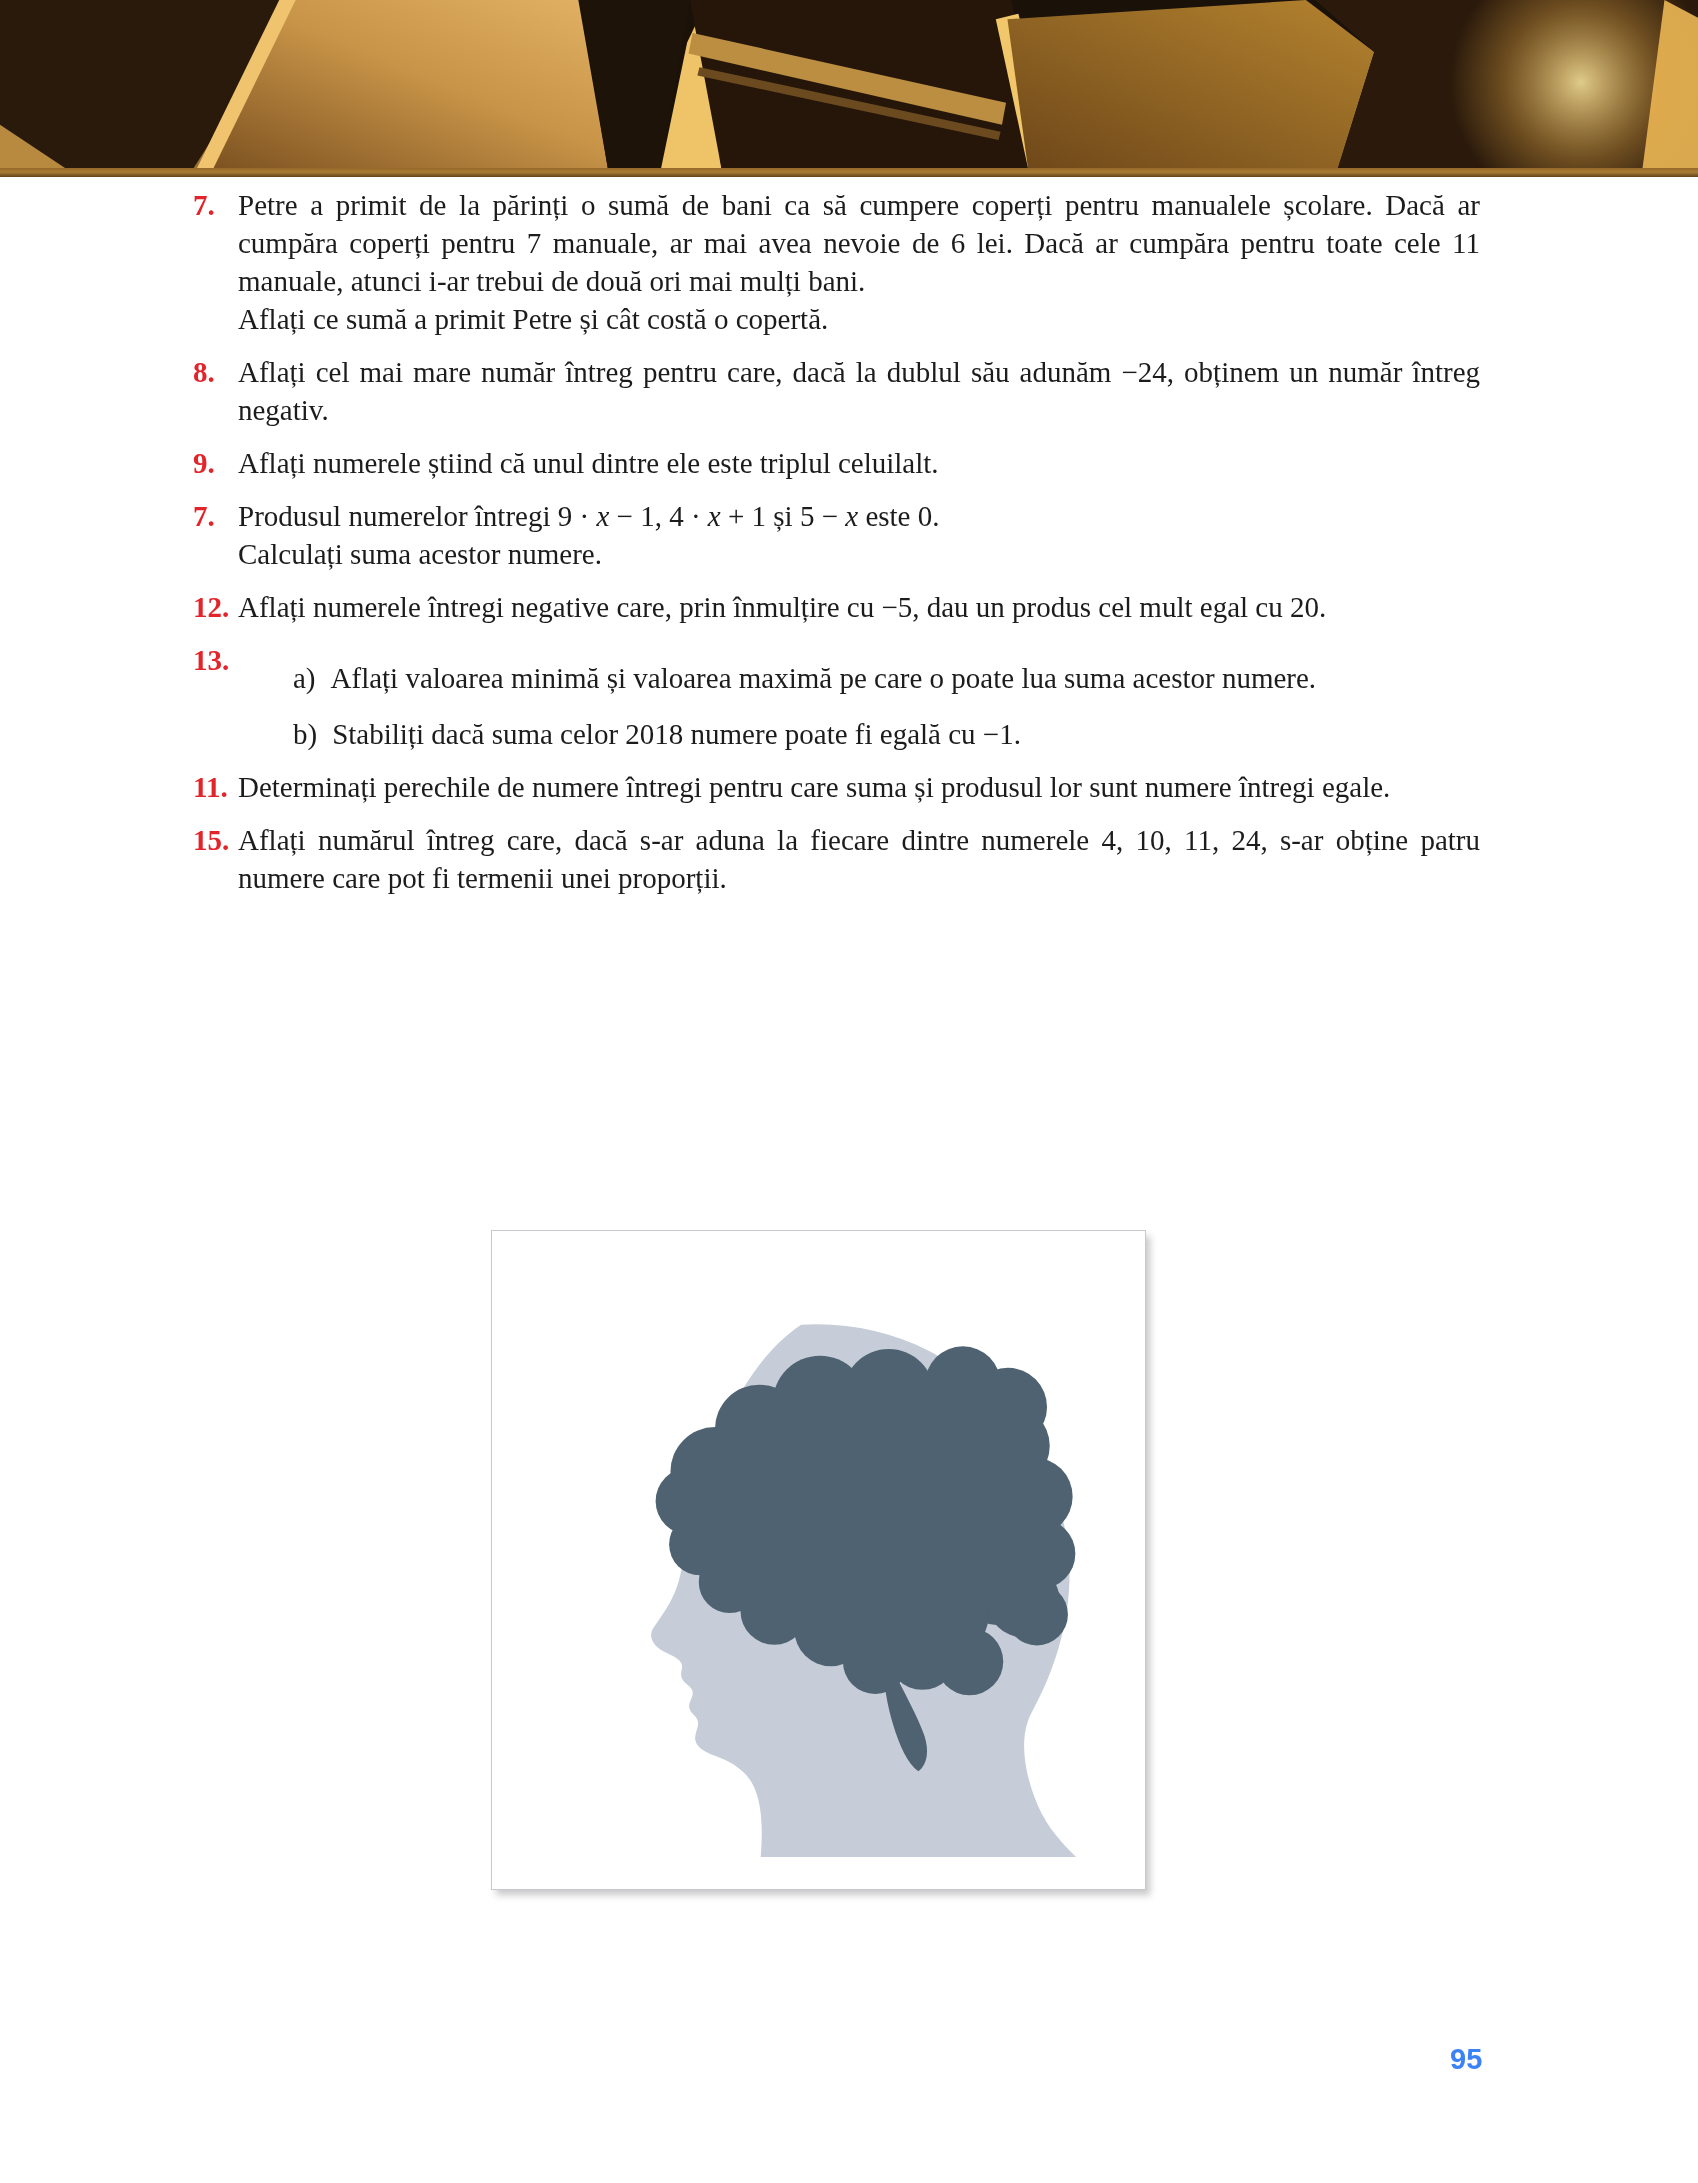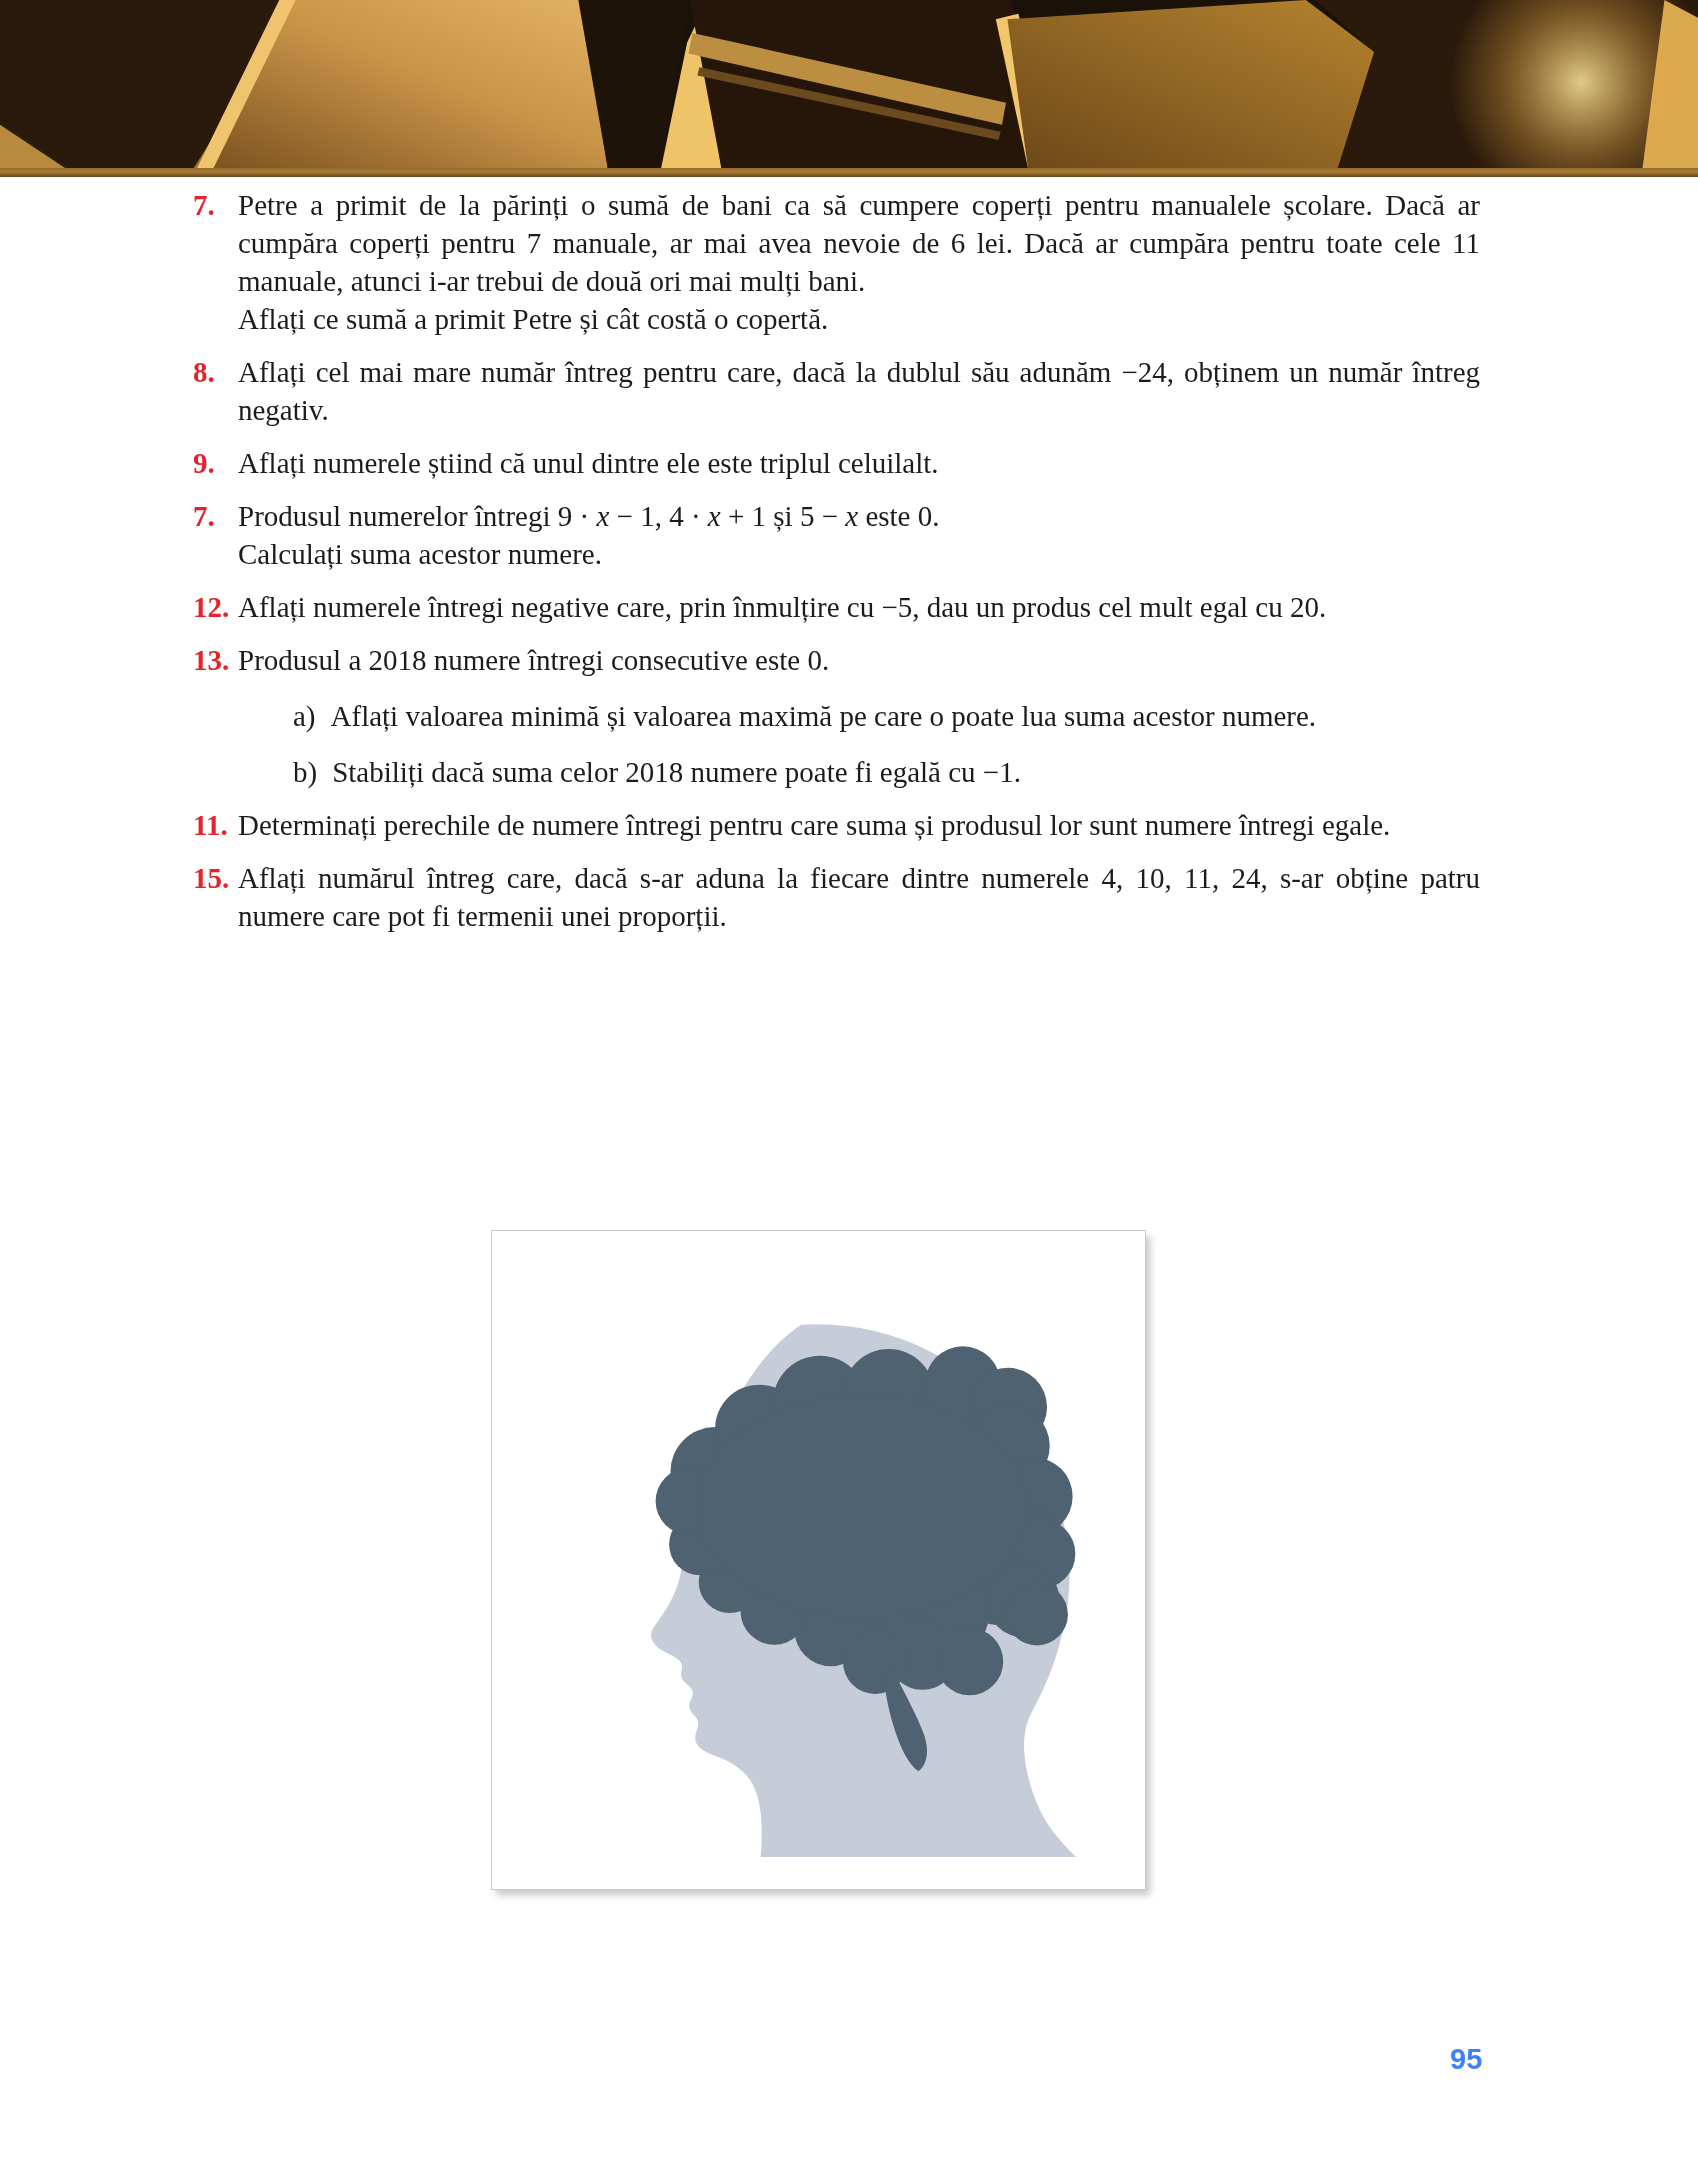--- a/index.html
+++ b/index.html
@@ -107,21 +107,20 @@
       </div>
       <div class="problem">
         <span class="pnum">12.</span>
         <div class="pbody">
           <p><span>Aflați numerele întregi negative care, prin înmulțire cu −5, dau un produs cel mult egal cu 20.</span></p>
         </div>
       </div>
       <div class="problem">
         <span class="pnum">13.</span>
         <div class="pbody">
-          <p><span>Produsul a 2018 numere întregi consecutive este 0.</span></p>
           <p class="sub"><span class="sublabel">a)</span><span>Aflați valoarea minimă și valoarea maximă pe care o poate lua suma acestor numere.</span></p>
           <p class="sub"><span class="sublabel">b)</span><span>Stabiliți dacă suma celor 2018 numere poate fi egală cu −1.</span></p>
         </div>
       </div>
       <div class="problem">
         <span class="pnum">11.</span>
         <div class="pbody">
           <p><span>Determinați perechile de numere întregi pentru care suma și produsul lor sunt numere întregi egale.</span></p>
         </div>
       </div>

